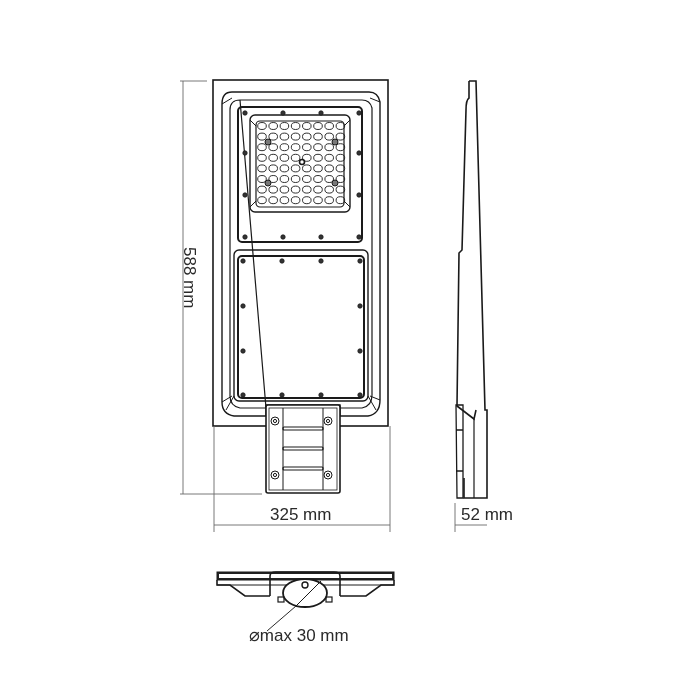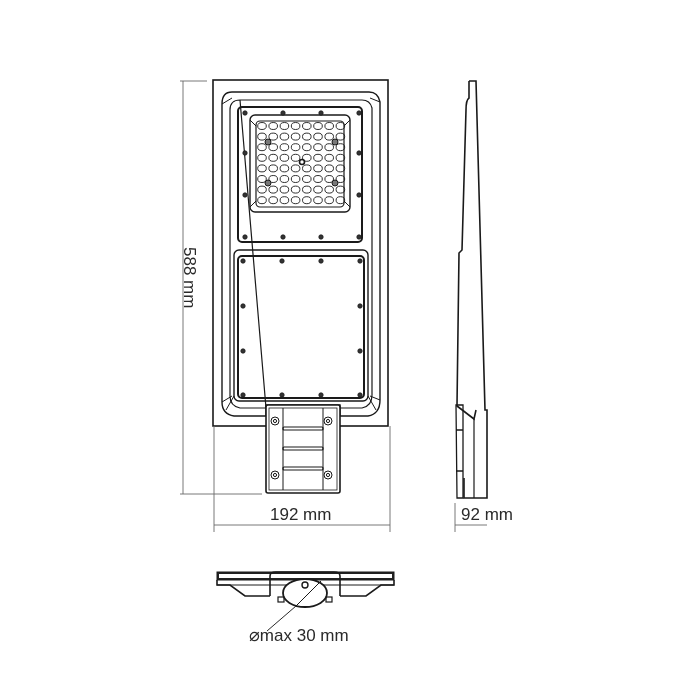--- a/index.html
+++ b/index.html
@@ -183,17 +183,17 @@
     <ellipse cx="305" cy="593" rx="22" ry="14" fill="#fff" stroke-width="1.8"></ellipse>
     <circle cx="305" cy="585" r="3" stroke-width="1.4"></circle>
     <rect x="278" y="597" width="6" height="5" stroke-width="1.2"></rect>
     <rect x="326" y="597" width="6" height="5" stroke-width="1.2"></rect>
     <line x1="296" y1="606" x2="321" y2="581" stroke-width="1"></line>
     <line x1="296" y1="606" x2="267" y2="631" stroke="#2a2a2a" stroke-width="1"></line>
   </g>
 </svg>
 
 <div class="dim-label vlabel" style="left:199px; top:247px; font-size:17px;">588 mm</div>
-<div class="dim-label" style="left:270px; top:505px;">192 mm</div>
-<div class="dim-label" style="left:461px; top:505px;">92  mm</div>
+<div class="dim-label" style="left:270px; top:505px;">325 mm</div>
+<div class="dim-label" style="left:461px; top:505px;">52  mm</div>
 <div class="dim-label" style="left:249px; top:624px;">
   <span style="font-size:18px;">⌀</span><span>max 30 mm</span>
 </div>
 
 </body></html>

